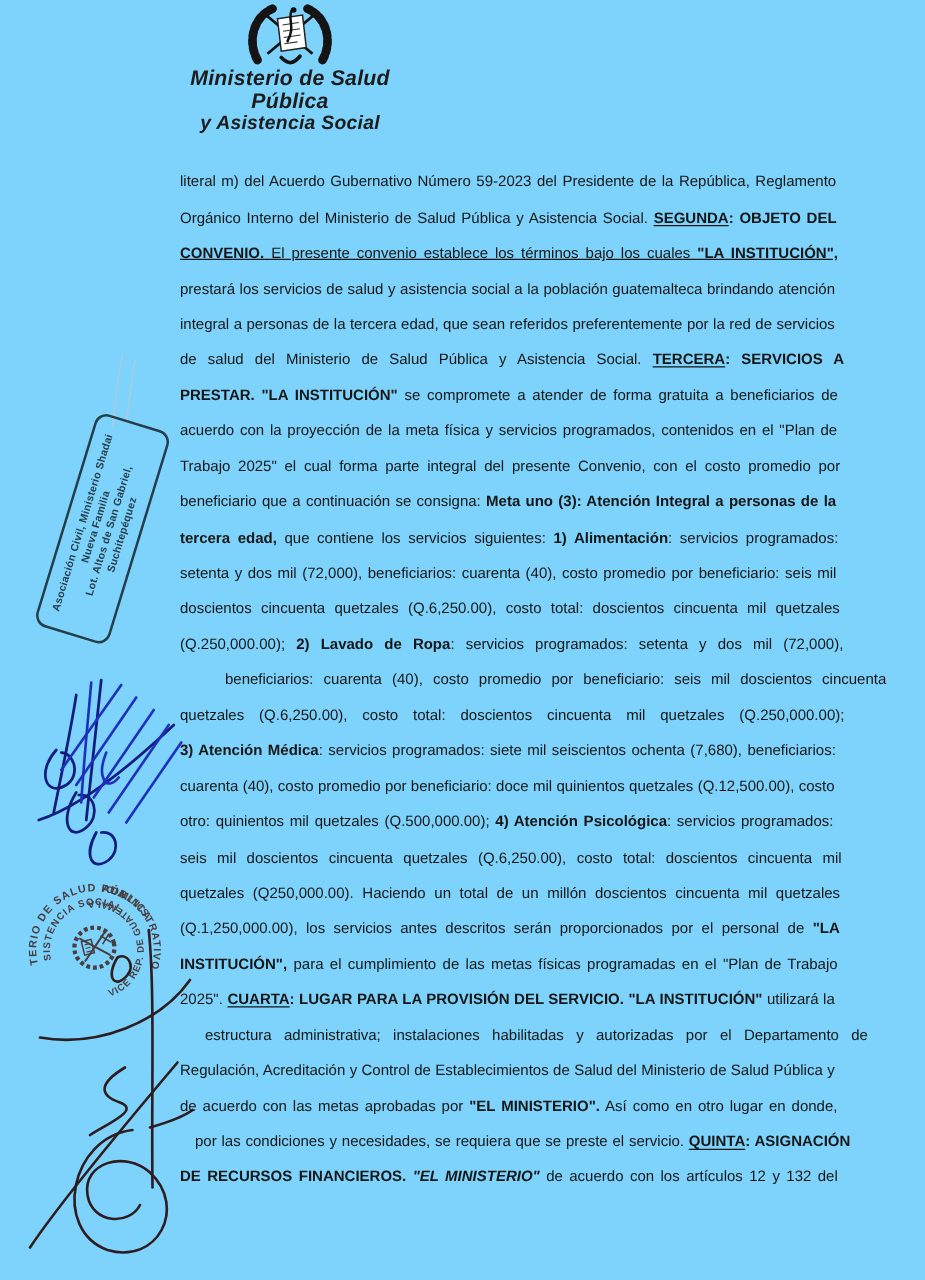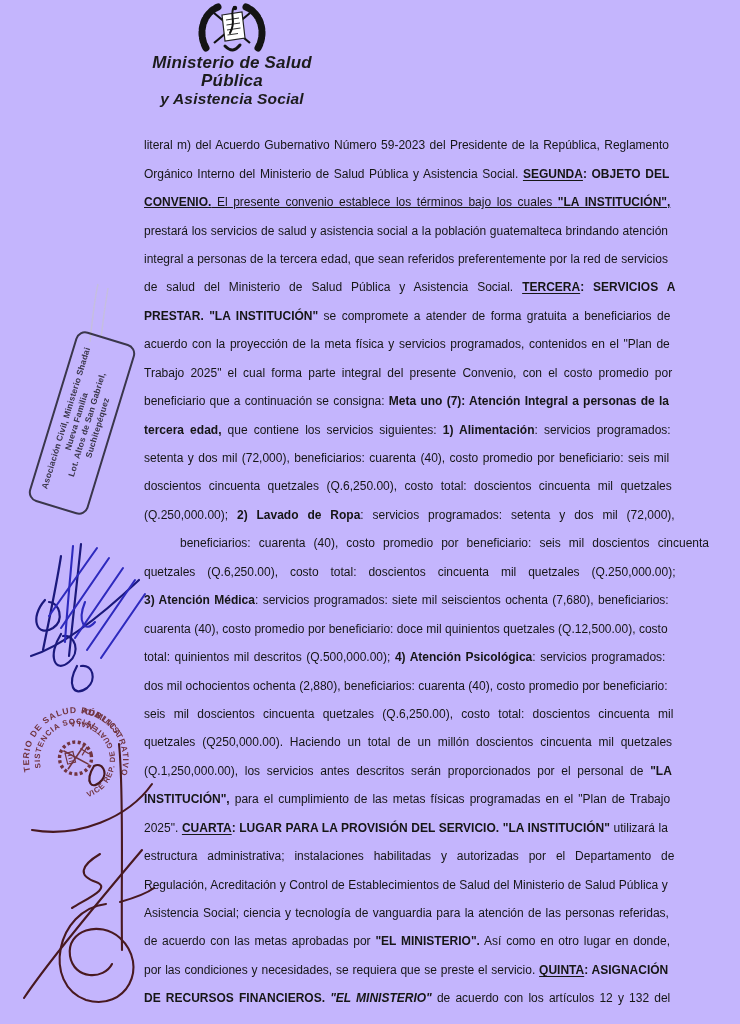--- a/index.html
+++ b/index.html
@@ -1,20 +1,20 @@
 <!DOCTYPE html>
 <html><head>
 <meta charset="utf-8">
 <style>
   html,body { margin:0; padding:0; }
   body {
     width:740px; height:1024px; background:#ffffff; position:relative;
     font-family:"Liberation Sans", sans-serif; overflow:hidden;
   }
-  .page { position:absolute; inset:0; background:#c4b5fd; }
+  .page { position:absolute; inset:0; background:#7dd3fc; }
 
   
   .header { position:absolute; left:144px; top:2px; width:176px; text-align:center; }
   .emblem { display:block; margin:0 auto; }
   .ministry-line1 { font-style:italic; font-weight:700; font-size:17px; color:#1c1c1c; line-height:18px; letter-spacing:.2px; }
   .ministry-line2 { font-style:italic; font-weight:700; font-size:15.5px; color:#1c1c1c; line-height:17px; letter-spacing:.2px; }
 
   
   .doc {
     position:absolute; left:144px; top:131px; width:593px;
@@ -90,21 +90,21 @@
       <div class="line">
         <span class="ls" style="word-spacing: 2.06641px;"><span class="b">PRESTAR. "LA INSTITUCIÓN"</span><span> se compromete a atender de forma gratuita a beneficiarios de</span></span>
       </div>
       <div class="line">
         <span class="ls" style="word-spacing: 1.27917px;"><span>acuerdo con la proyección de la meta física y servicios programados, contenidos en el "Plan de</span></span>
       </div>
       <div class="line">
         <span class="ls" style="word-spacing: 2.86161px;"><span>Trabajo 2025" el cual forma parte integral del presente Convenio, con el costo promedio por</span></span>
       </div>
       <div class="line">
-        <span class="ls" style="word-spacing: 0.892857px;"><span>beneficiario que a continuación se consigna: </span><span class="b">Meta uno (7): Atención Integral a personas de la</span></span>
+        <span class="ls" style="word-spacing: 0.892857px;"><span>beneficiario que a continuación se consigna: </span><span class="b">Meta uno (3): Atención Integral a personas de la</span></span>
       </div>
       <div class="line">
         <span class="ls" style="word-spacing: 2.75781px;"><span class="b">tercera edad,</span><span> que contiene los servicios siguientes: </span><span class="b">1) Alimentación</span><span>: servicios programados:</span></span>
       </div>
       <div class="line">
         <span class="ls" style="word-spacing: 1.09375px;"><span>setenta y dos mil (72,000), beneficiarios: cuarenta (40), costo promedio por beneficiario: seis mil</span></span>
       </div>
       <div class="line">
         <span class="ls" style="word-spacing: 4.09375px;"><span>doscientos cincuenta quetzales (Q.6,250.00), costo total: doscientos cincuenta mil quetzales</span></span>
       </div>
@@ -117,54 +117,48 @@
       <div class="line">
         <span class="ls" style="word-spacing: 8.57227px;"><span>quetzales (Q.6,250.00), costo total: doscientos cincuenta mil quetzales (Q.250,000.00);</span></span>
       </div>
       <div class="line">
         <span class="ls" style="word-spacing: 1.02344px; text-align: right;"><span class="b">3) Atención Médica</span><span>: servicios programados: siete mil seiscientos ochenta (7,680), beneficiarios:</span></span>
       </div>
       <div class="line">
         <span class="ls" style="word-spacing: 0.120739px; text-align: right;"><span>cuarenta (40), costo promedio por beneficiario: doce mil quinientos quetzales (Q.12,500.00), costo</span></span>
       </div>
       <div class="line">
-        <span class="ls" style="word-spacing: 1.21875px;"><span>total: quinientos mil descritos (Q.500,000.00); </span><span class="b">4) Atención Psicológica</span><span>: servicios programados:</span></span>
-      </div>
-      <div class="line">
-        <span class="ls" style="word-spacing: 0.122159px;"><span>dos mil ochocientos ochenta (2,880), beneficiarios: cuarenta (40), costo promedio por beneficiario:</span></span>
+        <span class="ls" style="word-spacing: 1.21875px;"><span>otro: quinientos mil quetzales (Q.500,000.00); </span><span class="b">4) Atención Psicológica</span><span>: servicios programados:</span></span>
       </div>
       <div class="line">
         <span class="ls" style="word-spacing: 4.97187px;"><span>seis mil doscientos cincuenta quetzales (Q.6,250.00), costo total: doscientos cincuenta mil</span></span>
       </div>
       <div class="line">
         <span class="ls" style="word-spacing: 3.55398px; text-align: center;"><span>quetzales (Q250,000.00). Haciendo un total de un millón doscientos cincuenta mil quetzales</span></span>
       </div>
       <div class="line">
         <span class="ls" style="word-spacing: 3.3821px;"><span>(Q.1,250,000.00), los servicios antes descritos serán proporcionados por el personal de </span><span class="b">"LA</span></span>
       </div>
       <div class="line">
         <span class="ls" style="word-spacing: 1.73918px;"><span class="b">INSTITUCIÓN",</span><span> para el cumplimiento de las metas físicas programadas en el "Plan de Trabajo</span></span>
       </div>
       <div class="line">
         <span class="ls" style="word-spacing: 0.271307px;"><span>2025". </span><span class="b u">CUARTA</span><span class="b">: LUGAR PARA LA PROVISIÓN DEL SERVICIO. "LA INSTITUCIÓN"</span><span> utilizará la</span></span>
       </div>
       <div class="line">
-        <span class="ls" style="word-spacing: 6.53125px;"><span>estructura administrativa; instalaciones habilitadas y autorizadas por el Departamento de</span></span>
+        <span class="ls" style="word-spacing: 6.53125px; margin-left: 20px;"><span>estructura administrativa; instalaciones habilitadas y autorizadas por el Departamento de</span></span>
       </div>
       <div class="line">
         <span class="ls" style="word-spacing: 0.161058px;"><span>Regulación, Acreditación y Control de Establecimientos de Salud del Ministerio de Salud Pública y</span></span>
       </div>
       <div class="line">
-        <span class="ls" style="word-spacing: 0.972356px;"><span>Asistencia Social; ciencia y tecnología de vanguardia para la atención de las personas referidas,</span></span>
-      </div>
-      <div class="line">
         <span class="ls" style="word-spacing: 1.4125px;"><span>de acuerdo con las metas aprobadas por </span><span class="b">"EL MINISTERIO".</span><span> Así como en otro lugar en donde,</span></span>
       </div>
       <div class="line">
-        <span class="ls" style="word-spacing: 0.515625px;"><span>por las condiciones y necesidades, se requiera que se preste el servicio. </span><span class="b u">QUINTA</span><span class="b">: ASIGNACIÓN</span></span>
+        <span class="ls" style="word-spacing: 0.515625px; margin-left: 12px;"><span>por las condiciones y necesidades, se requiera que se preste el servicio. </span><span class="b u">QUINTA</span><span class="b">: ASIGNACIÓN</span></span>
       </div>
       <div class="line">
         <span class="ls" style="word-spacing: 1.8125px;"><span class="b">DE RECURSOS FINANCIEROS. </span><span class="b i">"EL MINISTERIO"</span><span> de acuerdo con los artículos 12 y 132 del</span></span>
       </div>
     </div>
 
   <svg class="faint-mark" width="50" height="70" viewBox="0 0 50 70">
     <path d="M14,4 C10,22 8,42 6,62 M24,8 C21,26 19,40 17,58" stroke="#c6c6c6" stroke-width="1.4" fill="none" opacity=".55"></path>
   </svg>
 

